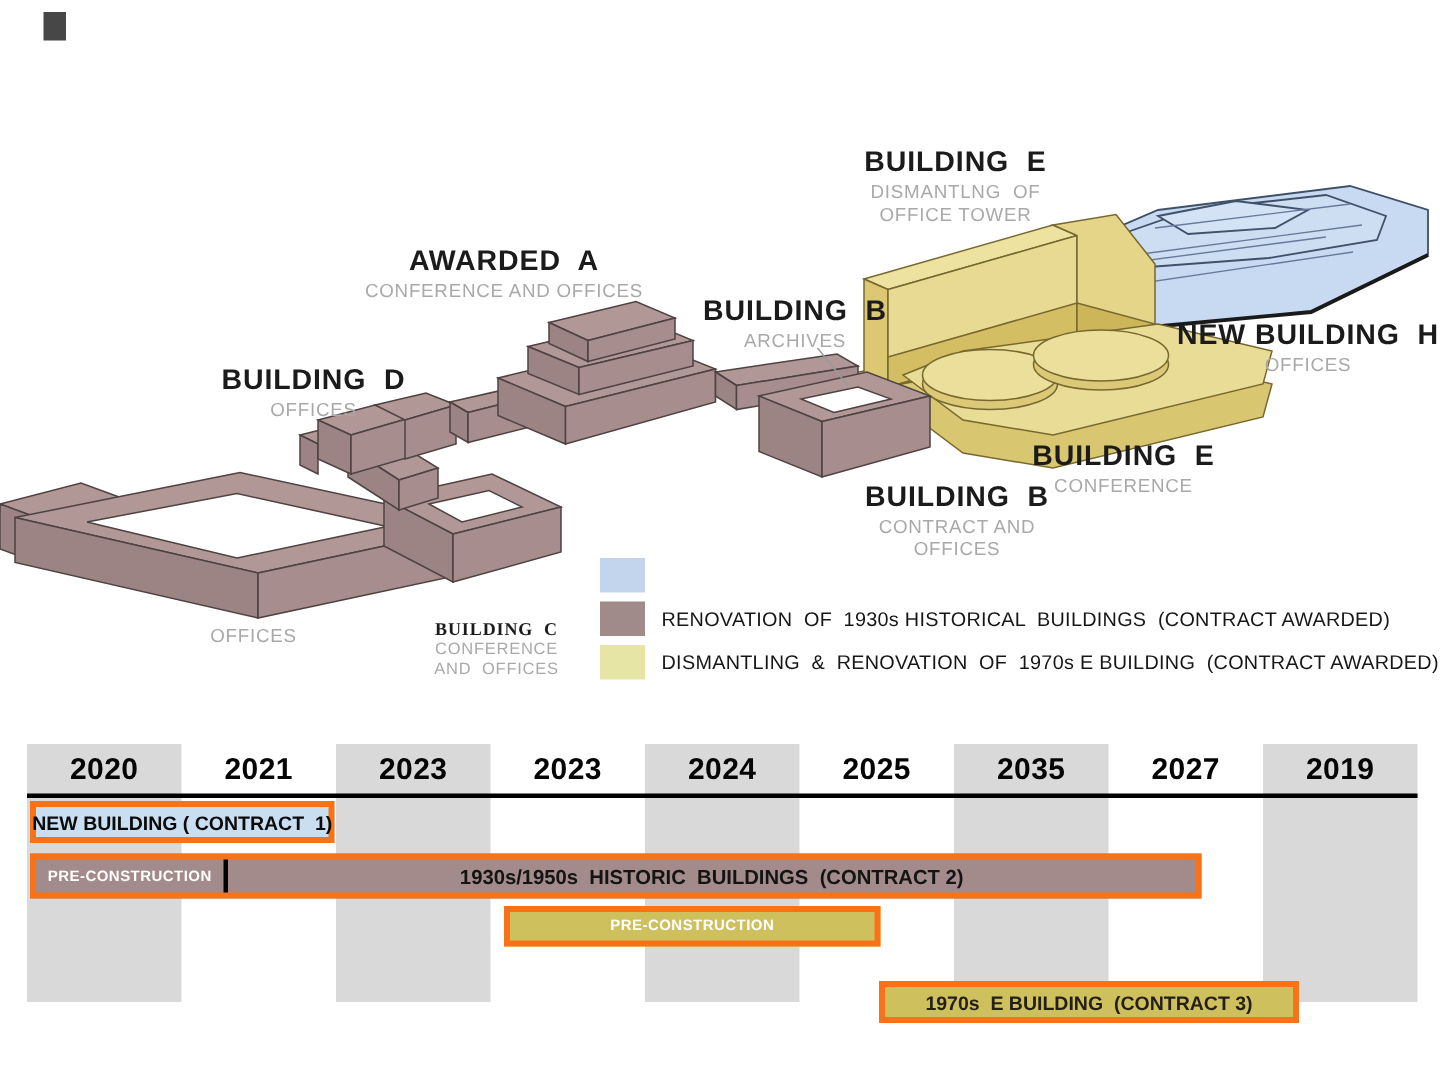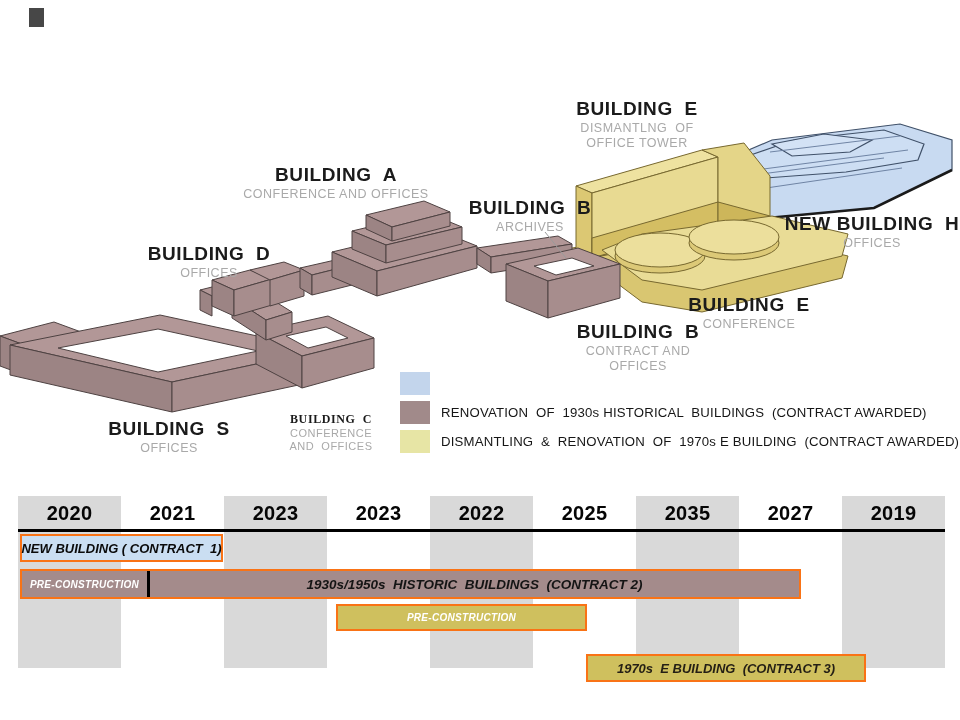--- a/index.html
+++ b/index.html
@@ -38,22 +38,22 @@
   
   .band { position:absolute; top:496px; height:172px; width:103px; background:#d9d9d9; }
   .band.b0 { left:18px; }  .band.b2 { left:224px; } .band.b4 { left:430px; }
   .band.b6 { left:636px; } .band.b8 { left:842px; }
   .year { position:absolute; top:502px; width:103px; text-align:center;
           font-size:20px; font-weight:bold; color:#050505; letter-spacing:.3px; }
   .y0{left:18px}.y1{left:121px}.y2{left:224px}.y3{left:327px}.y4{left:430px}
   .y5{left:533px}.y6{left:636px}.y7{left:739px}.y8{left:842px}
   .axis-line { position:absolute; left:18px; top:529px; width:927px; height:3px; background:#000; }
 
-  .bar { position:absolute; border:2px solid #f97316; display:flex; align-items:center;
-         justify-content:center; font-weight:bold; white-space:pre;font-style:italic; }
+  .bar { position:absolute; border:4px solid #f97316; display:flex; align-items:center;
+         justify-content:center; font-weight:bold; white-space:pre; }
   .bar-contract1 { left:20px;  top:534px; width:203px; height:28px; background:#cadef2;
                    font-size:13px; color:#0b0b0b; }
   .bar-row2 { left:20px; top:569px; width:781px; height:30px; background:#a48b8b; padding:0; }
   .seg-pre2 { flex:0 0 128px; height:100%; display:flex; align-items:center; justify-content:center;
               border-right:3px solid #000; font-size:10px; color:#fff; letter-spacing:.3px; font-weight:bold; }
   .seg-c2   { flex:1; height:100%; display:flex; align-items:center; justify-content:center;
               font-size:13.5px; color:#141414; font-weight:bold; }
   .bar-pre3 { left:336px; top:604px; width:251px; height:27px; background:#cfc05e;
               font-size:10px; color:#fff; letter-spacing:.3px; }
   .bar-contract3 { left:586px; top:638px; width:280px; height:28px; background:#cfc05e;
@@ -154,21 +154,21 @@
 
     <line x1="545" y1="232" x2="566" y2="258" stroke="#9a9a9a" stroke-width="1"></line>
   </svg>
 
   <div class="bl lbl-e-top">
     <div class="bl-name">BUILDING  E</div>
     <div class="bl-sub">DISMANTLNG  OF
 OFFICE TOWER</div>
   </div>
   <div class="bl lbl-a">
-    <div class="bl-name">BUILDING  A</div>
+    <div class="bl-name">AWARDED  A</div>
     <div class="bl-sub">CONFERENCE AND OFFICES</div>
   </div>
   <div class="bl lbl-b-arch">
     <div class="bl-name">BUILDING  B</div>
     <div class="bl-sub">ARCHIVES</div>
   </div>
   <div class="bl lbl-h">
     <div class="bl-name">NEW BUILDING  H</div>
     <div class="bl-sub">OFFICES</div>
   </div>
@@ -179,21 +179,20 @@
   <div class="bl lbl-e-conf">
     <div class="bl-name">BUILDING  E</div>
     <div class="bl-sub">CONFERENCE</div>
   </div>
   <div class="bl lbl-b-lib">
     <div class="bl-name">BUILDING  B</div>
     <div class="bl-sub">CONTRACT AND
 OFFICES</div>
   </div>
   <div class="bl lbl-s">
-    <div class="bl-name">BUILDING  S</div>
     <div class="bl-sub">OFFICES</div>
   </div>
   <div class="bl lbl-c small">
     <div class="bl-name">BUILDING  C</div>
     <div class="bl-sub">CONFERENCE
 AND  OFFICES</div>
   </div>
 
   <div class="legend">
     <div class="legend-row">
@@ -213,21 +212,21 @@
     <div class="band b0"></div>
     <div class="band b2"></div>
     <div class="band b4"></div>
     <div class="band b6"></div>
     <div class="band b8"></div>
 
     <div class="year y0">2020</div>
     <div class="year y1">2021</div>
     <div class="year y2">2023</div>
     <div class="year y3">2023</div>
-    <div class="year y4">2022</div>
+    <div class="year y4">2024</div>
     <div class="year y5">2025</div>
     <div class="year y6">2035</div>
     <div class="year y7">2027</div>
     <div class="year y8">2019</div>
 
     <div class="axis-line"></div>
 
     <div class="bar bar-contract1">NEW BUILDING ( CONTRACT  1)</div>
 
     <div class="bar bar-row2">

